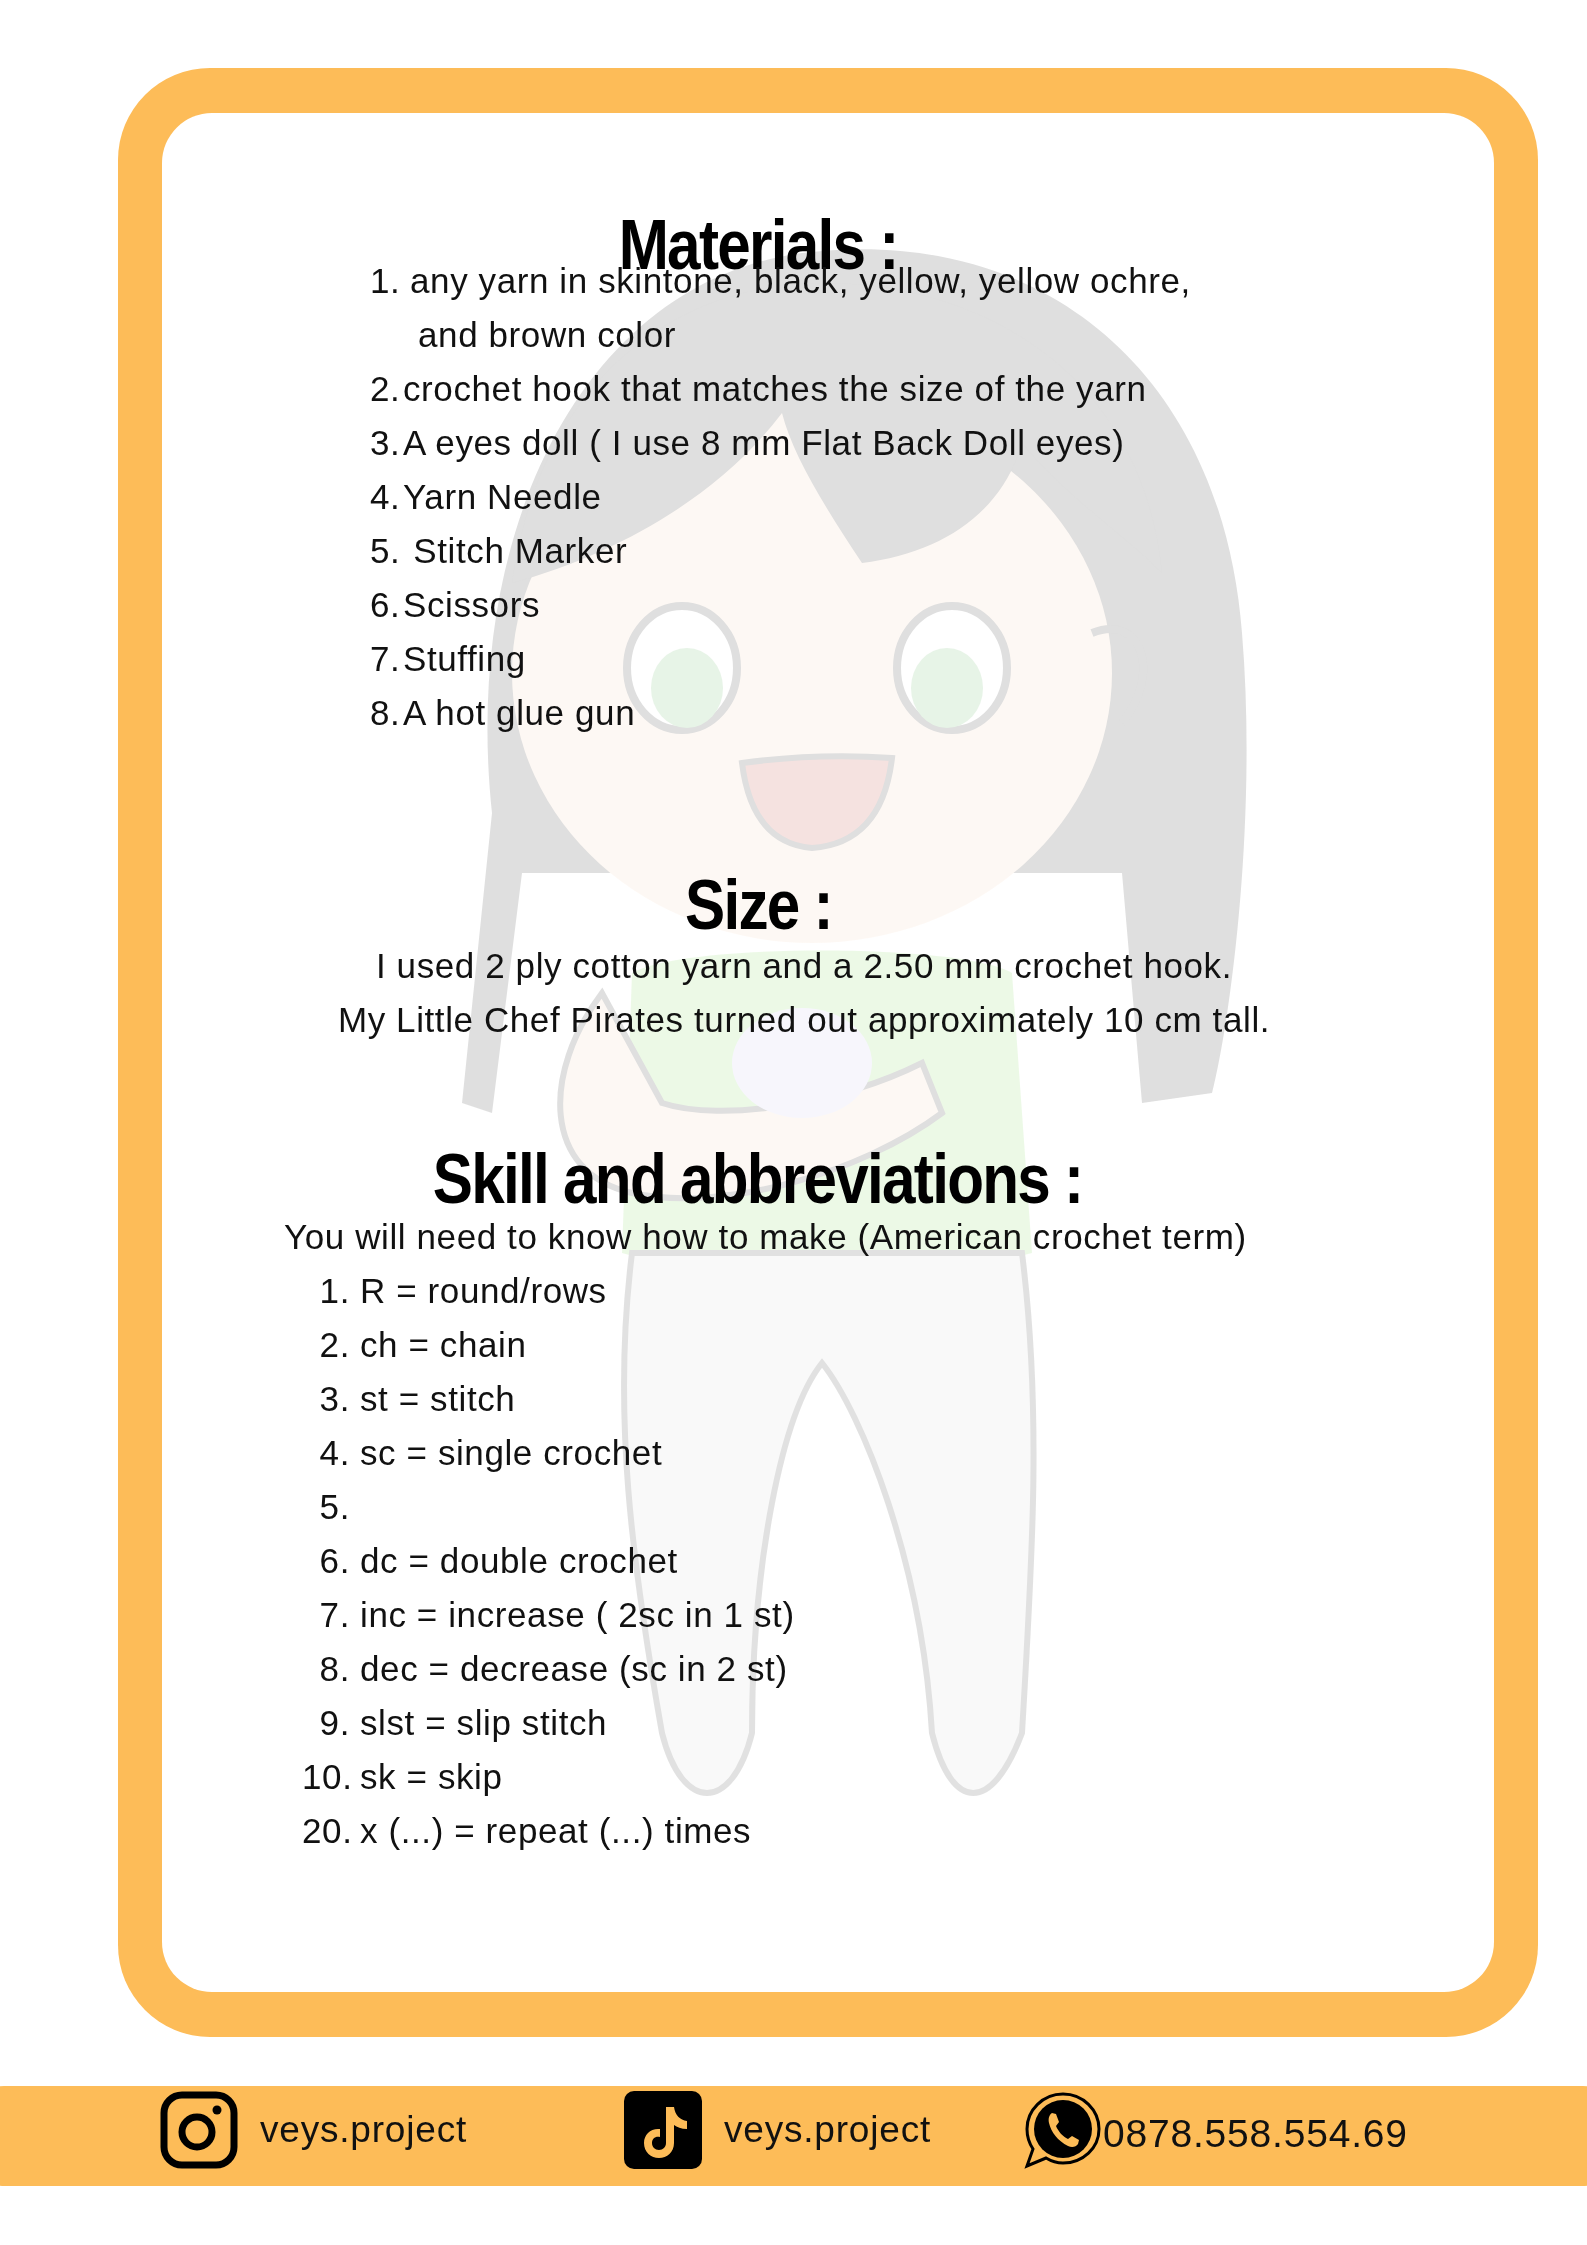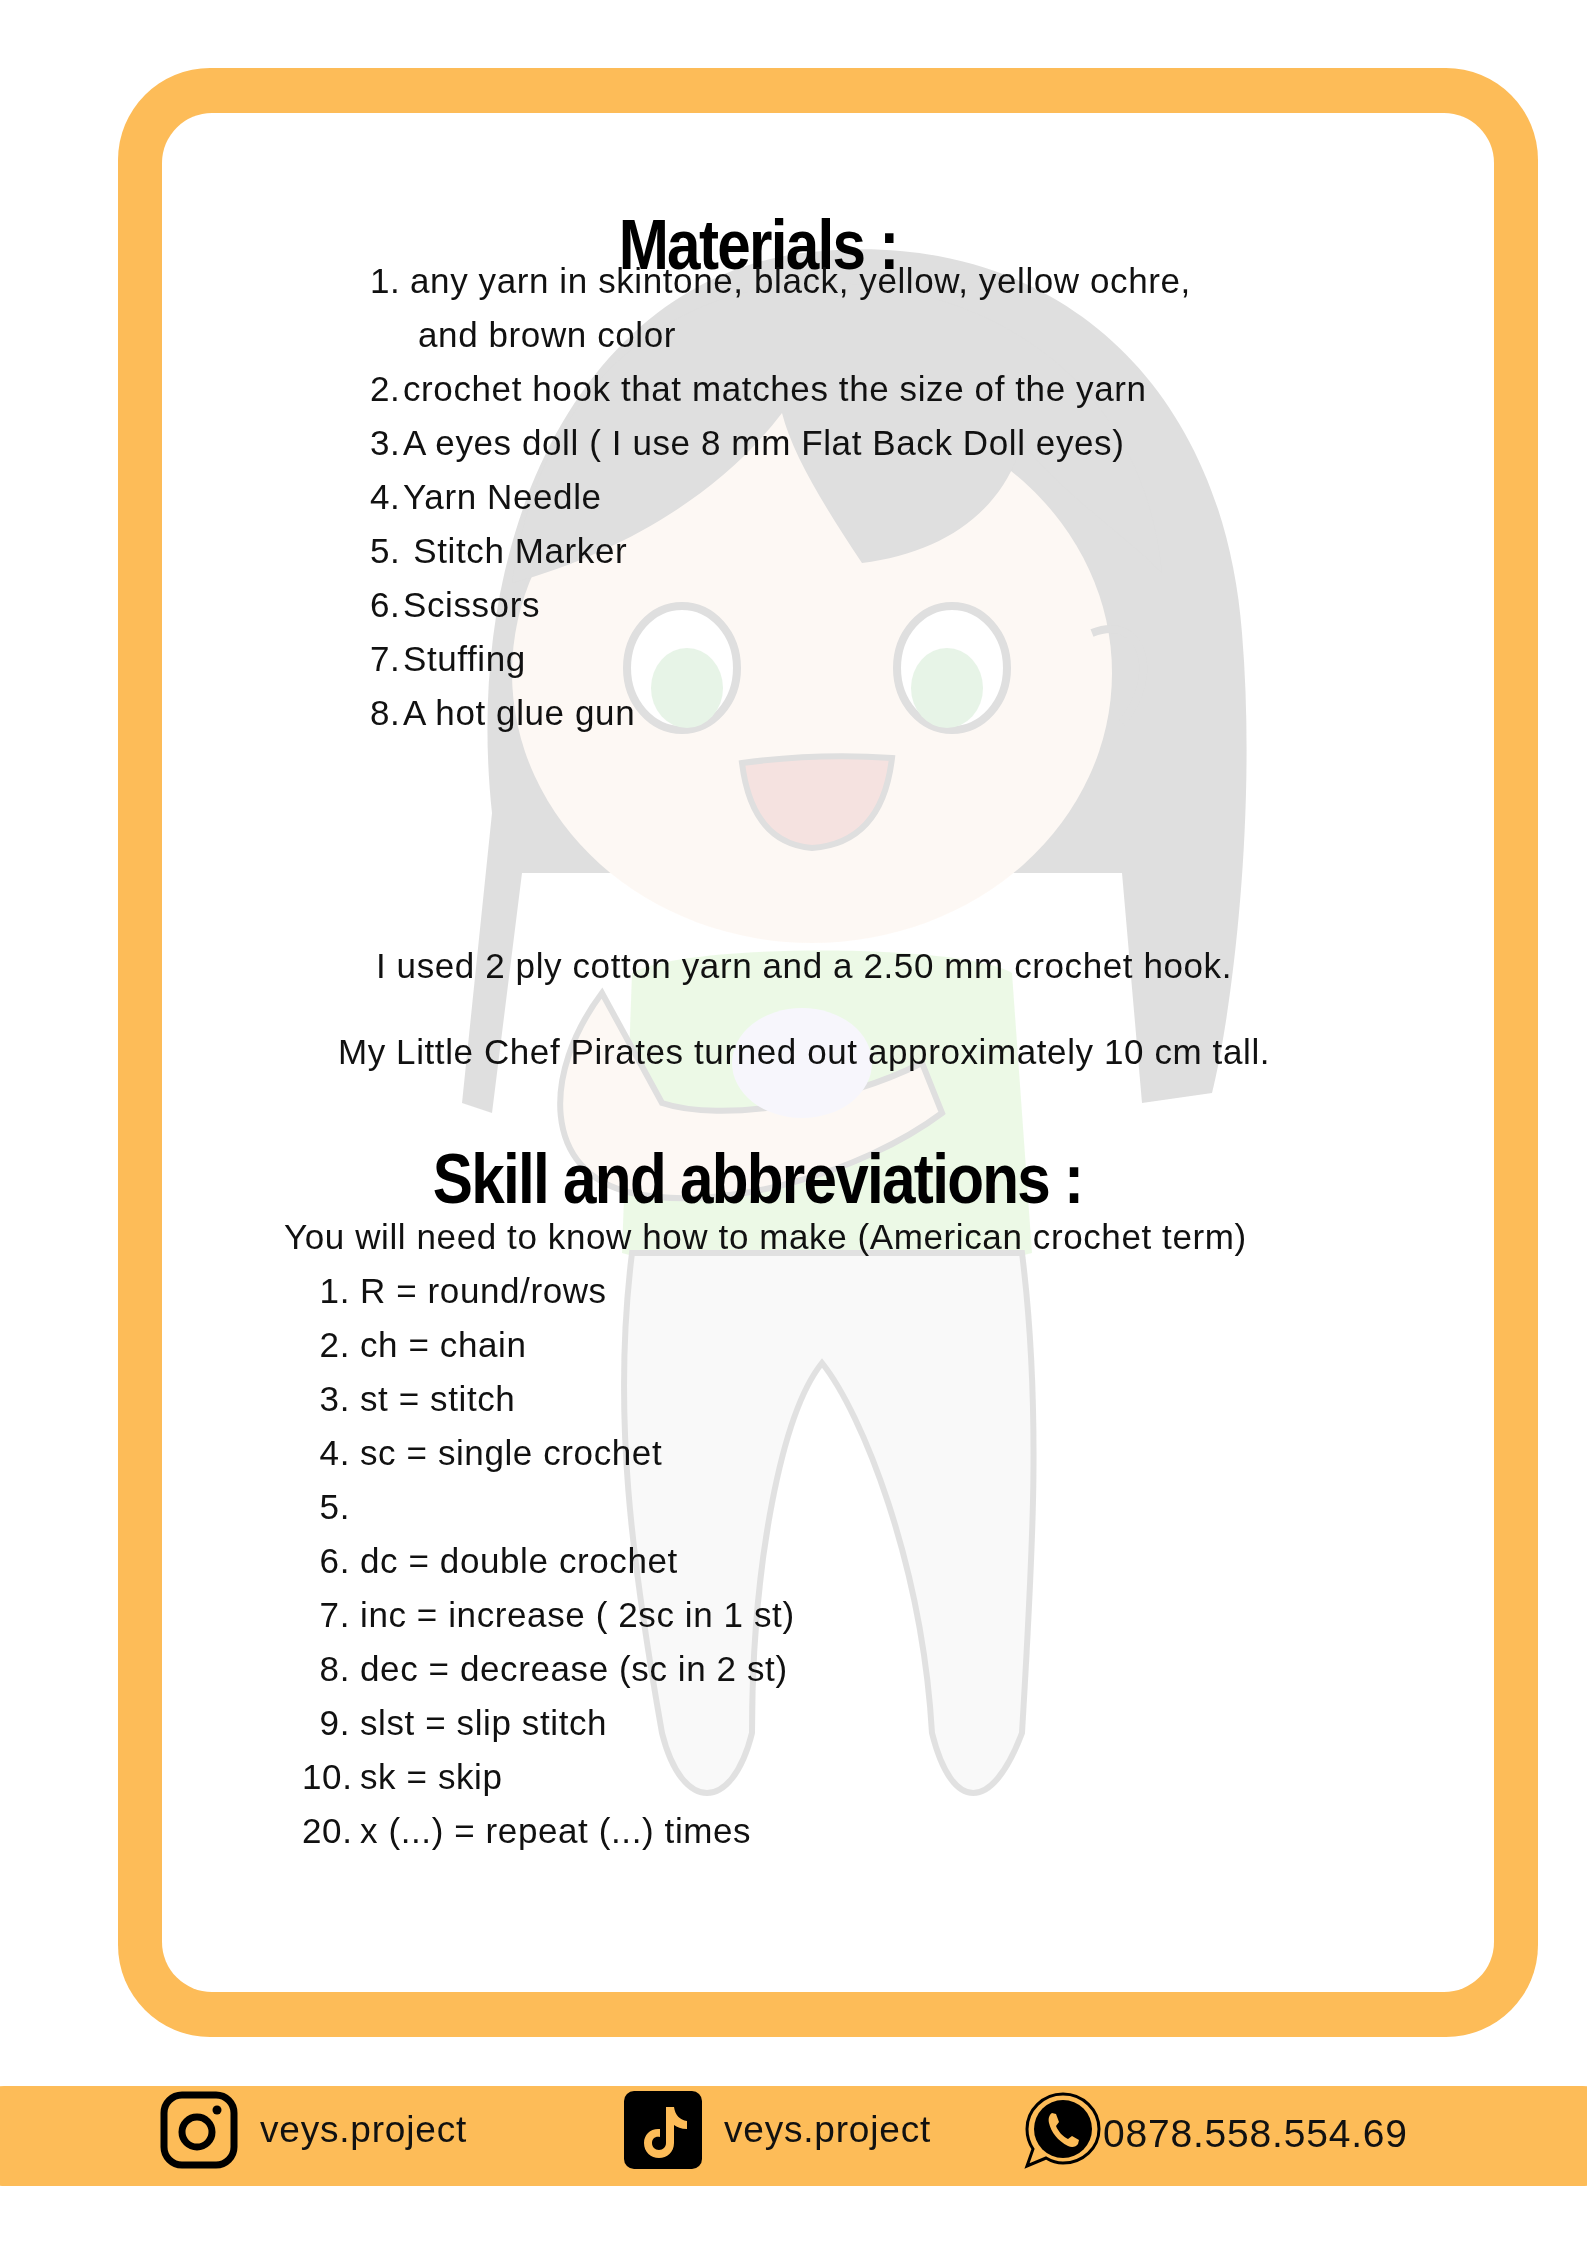--- a/index.html
+++ b/index.html
@@ -213,23 +213,24 @@
       <li>
         <span class="num" style="width:33px">7.</span>
         <span>Stuffing</span>
       </li>
       <li>
         <span class="num" style="width:33px">8.</span>
         <span>A hot glue gun</span>
       </li>
     </ul>
 
+    <div class="heading" style="top:757px;"><span>Size :</span></div>
 
     <div class="para" style="top:826px;">I used 2 ply cotton yarn and a 2.50 mm crochet hook.</div>
-    <div class="para" style="top:880px;margin-top:32px;">My Little Chef Pirates turned out approximately 10 cm tall.</div>
+    <div class="para" style="top:880px;">My Little Chef Pirates turned out approximately 10 cm tall.</div>
 
     <div class="heading" style="top:1031px;"><span>Skill and abbreviations :</span></div>
 
     <div class="intro" style="left:122px; top:1097px;">You will need to know how to make (American crochet term)</div>
 
     <ul class="list skills" style="left:140px; top:1151px;">
       <li>
           <span class="num">1.</span>
           <span>R = round/rows</span>
         </li>

